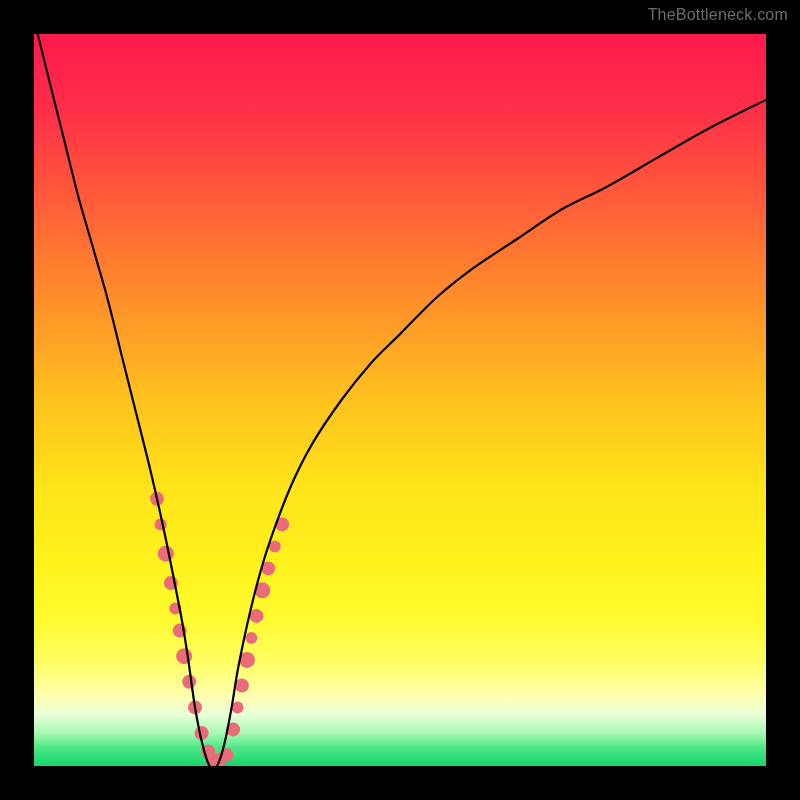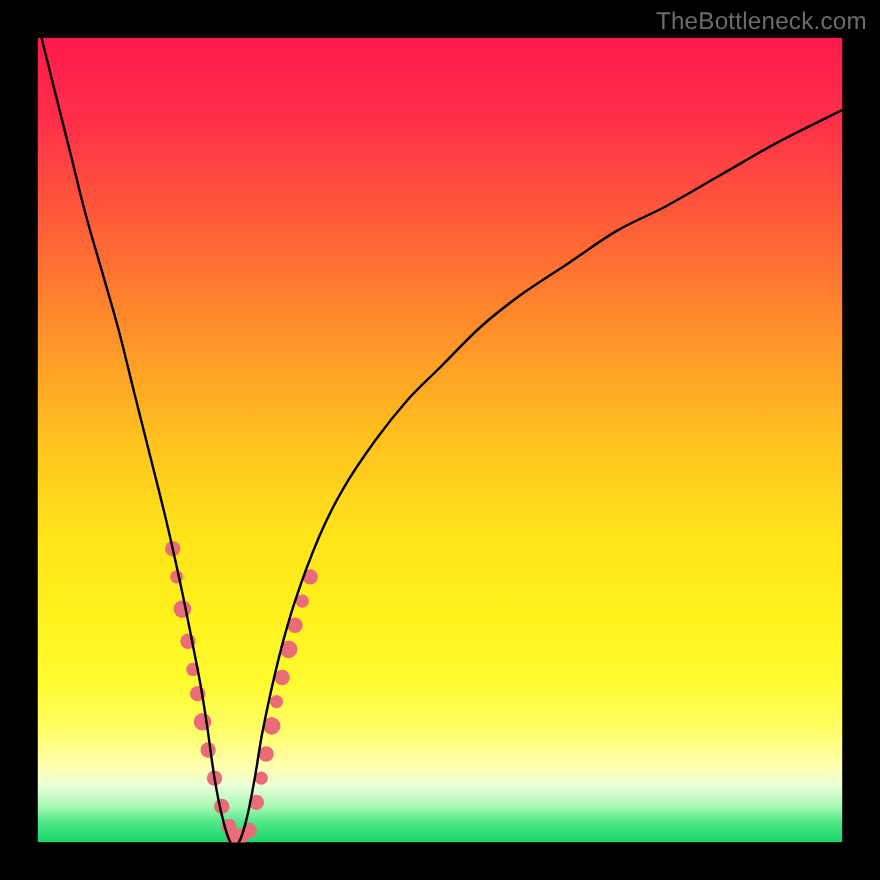--- a/index.html
+++ b/index.html
@@ -23,21 +23,21 @@
     position: absolute;
     left: 0; top: 0;
     width: 100%;
     height: 100%;
   }
   .watermark {
     position: absolute;
     top: 6px;
     right: 12px;
     color: #6c6c6c;
-    font-size: 22px;
+    font-size: 16px;
     font-weight: 400;
     letter-spacing: 0.2px;
     user-select: none;
   }
   svg.curve {
     position: absolute;
     left: 0; top: 0;
     width: 100%;
     height: 100%;
     overflow: visible;

